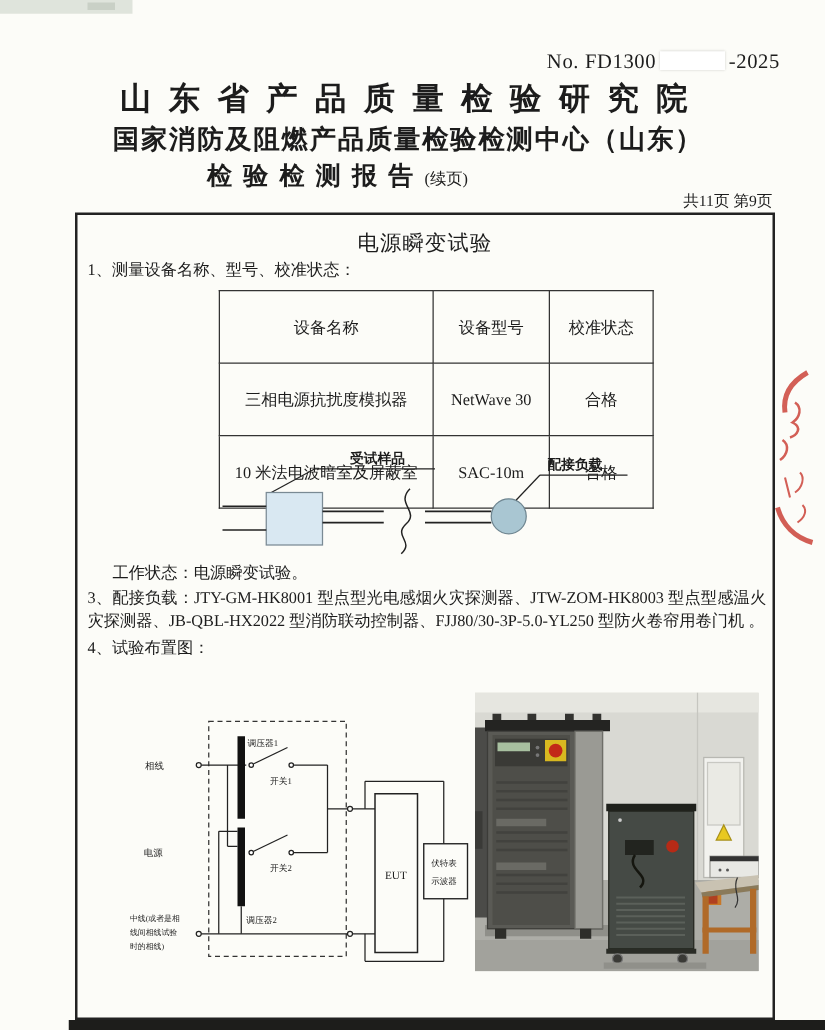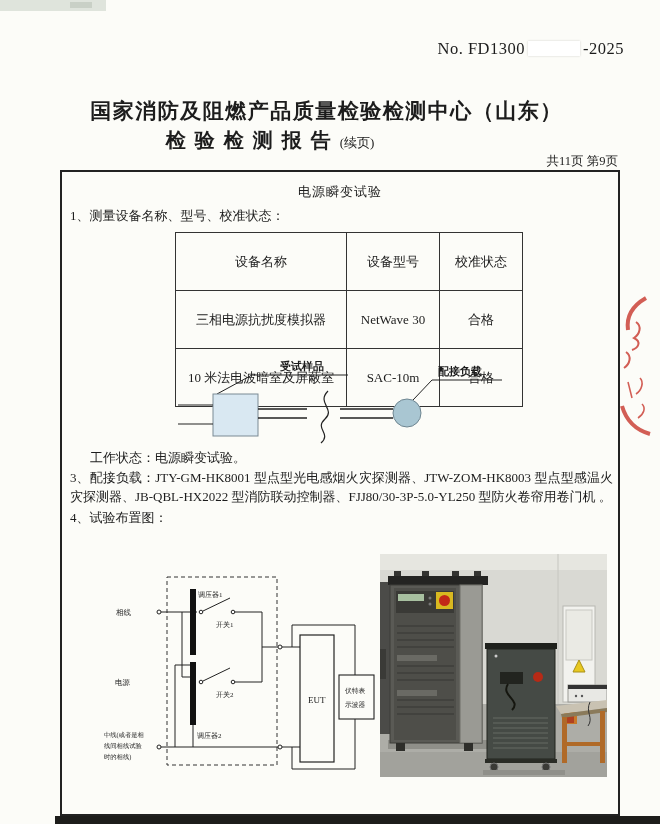--- a/index.html
+++ b/index.html
@@ -12,21 +12,21 @@
   .scan-patch{position:absolute;left:0;top:0;width:106px;height:11px;background:#dfe4dc;}
   .scan-patch .speck{position:absolute;left:70px;top:2px;width:22px;height:6px;background:#c9d0c6;}
   .report-no{position:absolute;top:39px;right:36px;font-size:16.5px;letter-spacing:.5px;white-space:nowrap;}
   .redact-box{display:inline-block;width:52px;height:15px;background:#ffffff;box-shadow:0 0 2px rgba(0,0,0,.18);vertical-align:-2px;margin:0 3px;}
   .org-title{position:absolute;top:62px;left:0;width:660px;text-align:center;font-size:25px;font-weight:bold;letter-spacing:14px;white-space:nowrap;}
   .center-title{position:absolute;top:97px;left:0;width:653px;text-align:center;font-size:21px;font-weight:bold;letter-spacing:1.5px;white-space:nowrap;}
   .report-title{position:absolute;top:127px;left:0;width:540px;text-align:center;font-size:20px;font-weight:bold;letter-spacing:9px;white-space:nowrap;}
   .report-title .suffix{font-size:13px;font-weight:normal;letter-spacing:0;}
   .page-info{position:absolute;top:153px;right:42px;font-size:12.5px;}
   .main-box{position:absolute;left:60px;top:170px;width:556px;height:642px;border:2px solid #222;background:transparent;}
-  .sec-title{position:absolute;top:11px;left:0;width:100%;text-align:center;font-size:13px;letter-spacing:1px;}
+  .sec-title{position:absolute;top:11px;left:0;width:100%;text-align:center;font-size:17px;letter-spacing:1px;}
   .t13{font-size:13px;}
   .item-label{position:absolute;left:8px;white-space:nowrap;}
   .indent{position:absolute;left:28px;white-space:nowrap;}
   .equip-table{position:absolute;left:113px;top:60px;border-collapse:collapse;font-size:13px;}
   .equip-table td{border:1px solid #333;text-align:center;padding:16px 6px;height:25px;}
   .equip-table td.c1{width:158px;}
   .equip-table td.c2{width:80px;}
   .equip-table td.c3{width:70px;}
   .para{position:absolute;left:8px;width:543px;font-size:13px;line-height:19px;text-align:justify;}
   .photo-wrap{position:absolute;left:318px;top:382px;width:227px;height:223px;}
@@ -39,20 +39,21 @@
 
 <div class="page">
 
   <div class="scan-patch">
       <span class="speck"></span>
     </div>
 
   <div class="report-no">
     <span>No. FD1300</span><span class="redact-box"></span><span>-2025</span>
   </div>
+  <div class="org-title">山东省产品质量检验研究院</div>
   <div class="center-title">国家消防及阻燃产品质量检验检测中心（山东）</div>
   <div class="report-title">
     <span>检验检测报告</span><span class="suffix">(续页)</span>
   </div>
   <div class="page-info">共11页 第9页</div>
 
   <div class="main-box">
 
     <div class="sec-title">电源瞬变试验</div>
 

